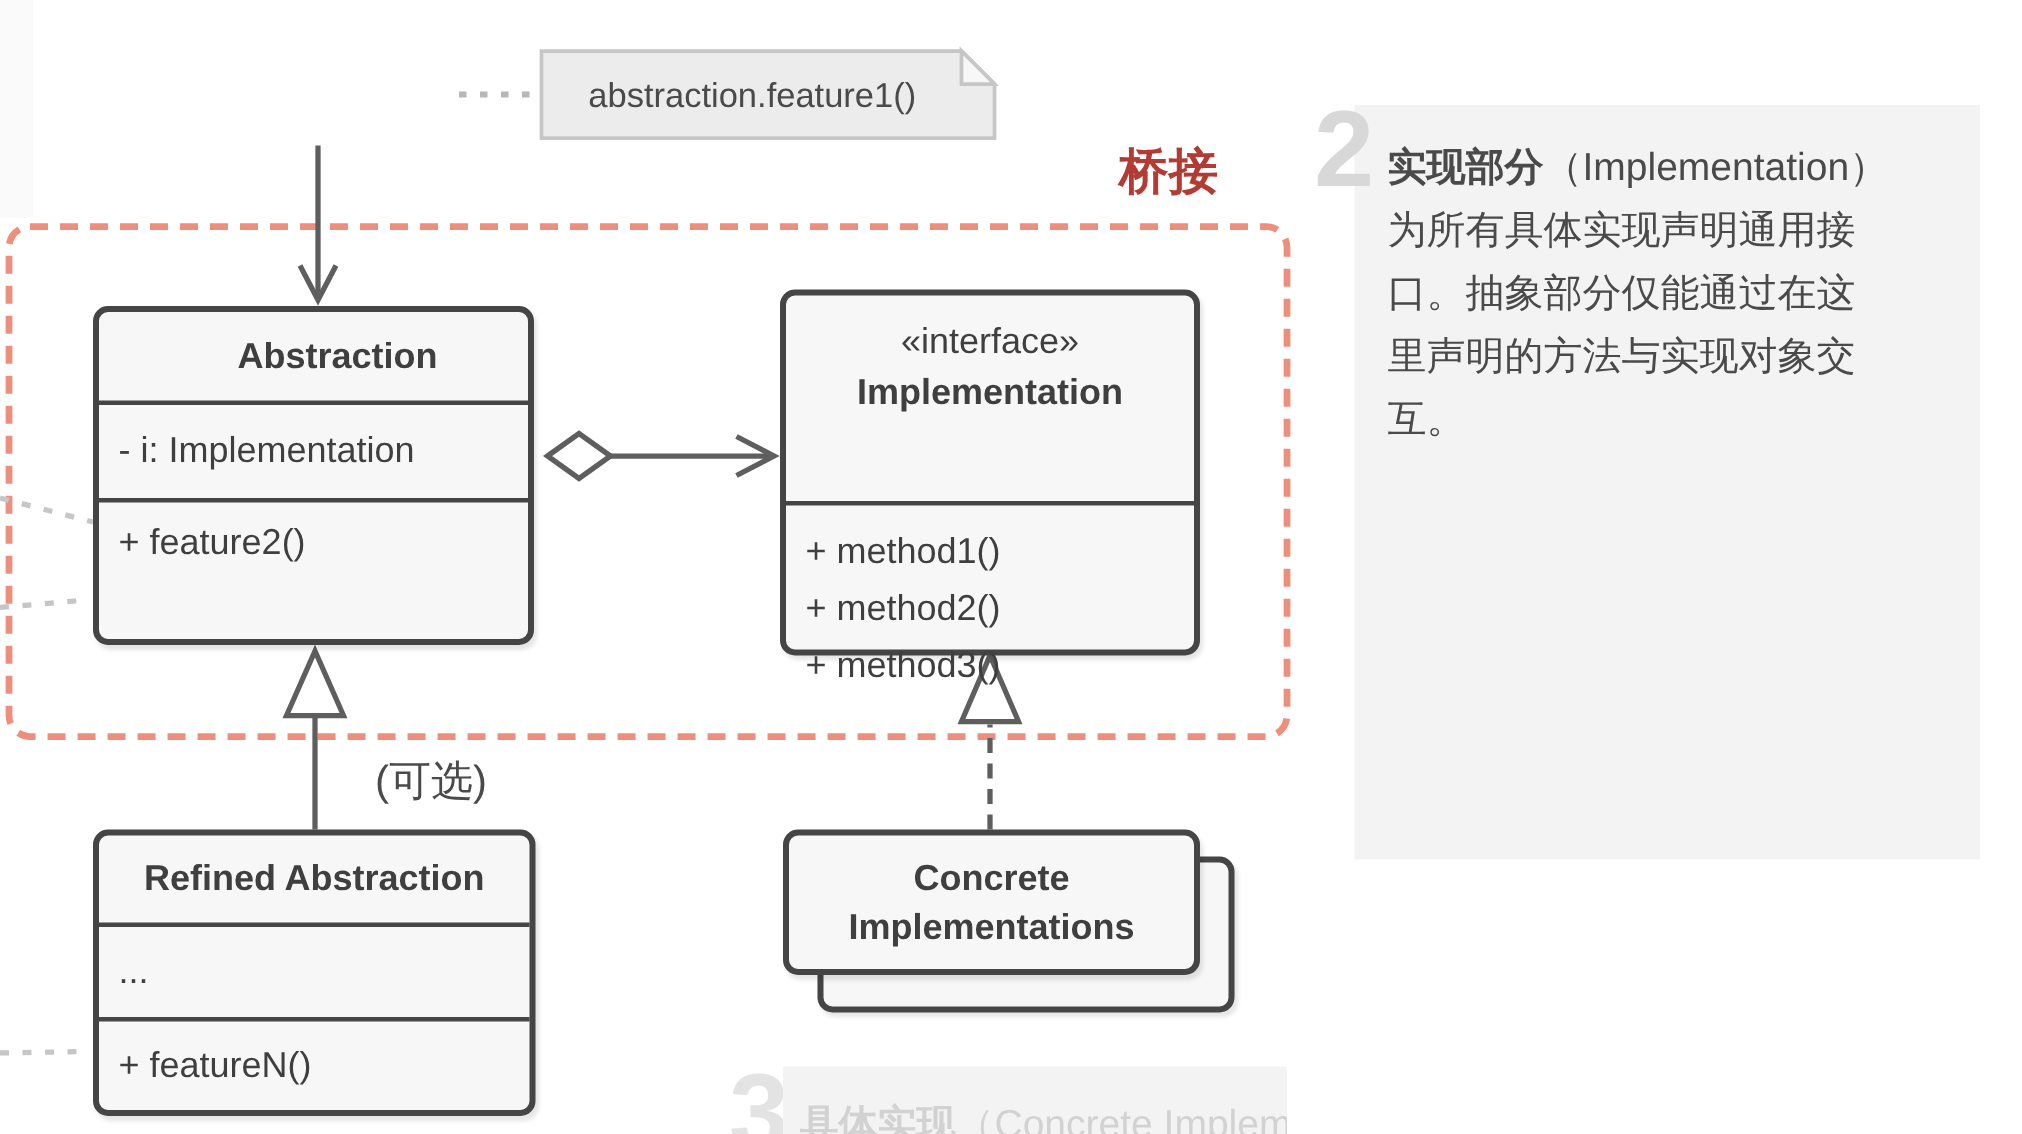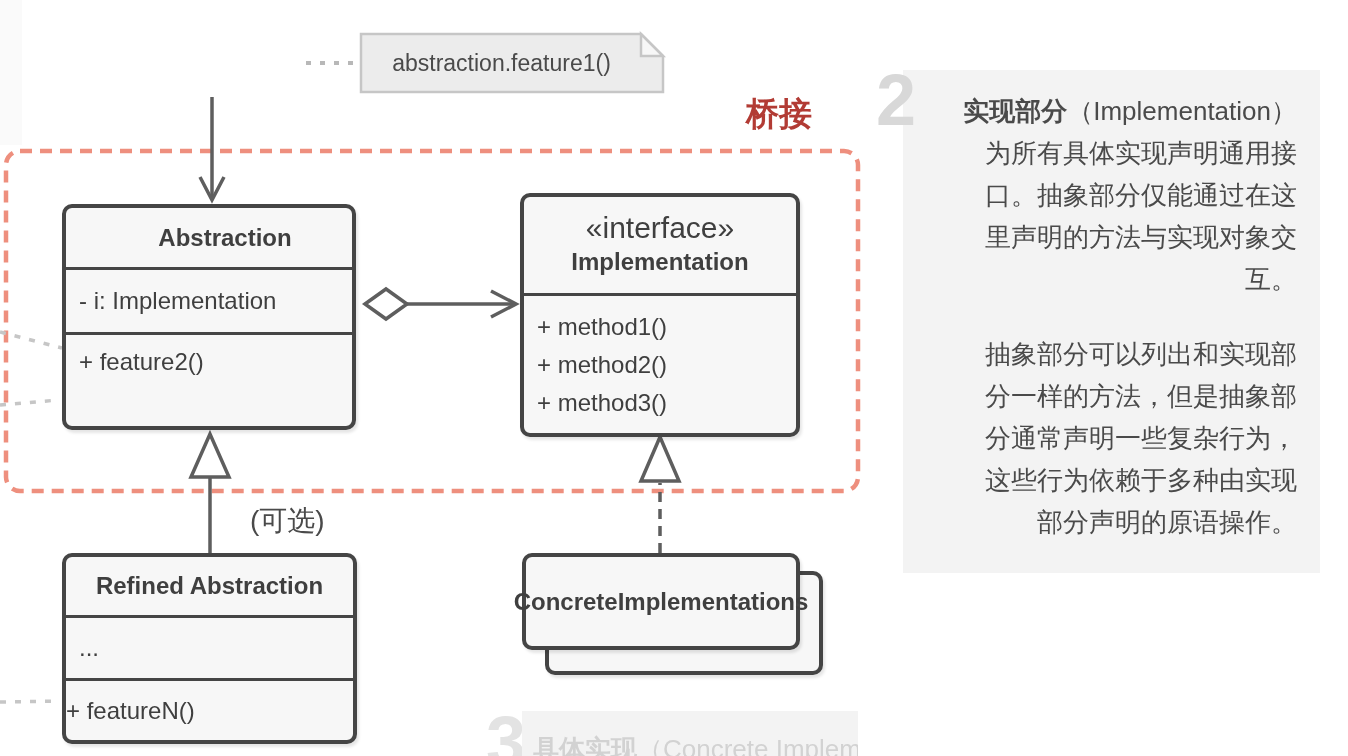--- a/index.html
+++ b/index.html
@@ -36,21 +36,21 @@
   .ubox-title{
     display:flex;align-items:center;justify-content:center;
     font-weight:bold;font-size:24px;line-height:28px;text-align:center;
     box-sizing:border-box;
   }
   .ubox-sec{
     box-sizing:border-box;border-top:3px solid var(--box-border);
     font-size:24px;
   }
   .row{white-space:nowrap;}
-  .stereotype{font-weight:normal;font-size:30px;display:block;}
+  .stereotype{font-weight:normal;font-size:24px;display:block;}
 
   
   .note-text{
     position:absolute;z-index:2;display:flex;align-items:center;justify-content:center;
     font-size:23px;color:var(--body-text);
   }
 
   .bridge-label{
     position:absolute;z-index:2;font-weight:bold;font-size:33px;
     color:var(--bridge-red);text-align:right;white-space:nowrap;
@@ -129,55 +129,50 @@
     <div class="ubox-sec" style="height:89px;padding:7px 0 0 13px;line-height:40px;">
       <div class="row">+ feature2()</div>
     </div>
   </div>
 
   <div class="ubox" style="left:520px;top:193px;width:280px;height:244px;">
     <div class="ubox-title" style="height:96px;flex-direction:column;line-height:34px;">
       <span class="stereotype">«interface»</span>
       <span>Implementation</span>
     </div>
-    <div class="ubox-sec" style="height:141px;padding:12px 0 0 13px;line-height:38px;">
+    <div class="ubox-sec" style="height:141px;padding:12px 0 0 13px;line-height:38px;margin-top:41px;">
       <div class="row">+ method1()</div>
       <div class="row">+ method2()</div>
       <div class="row">+ method3()</div>
     </div>
   </div>
 
   <div class="optional-label" style="left:250px;top:502px;">(可选)</div>
 
   <div class="ubox" style="left:62px;top:553px;width:295px;height:191px;">
     <div class="ubox-title" style="height:58px;">Refined Abstraction</div>
     <div class="ubox-sec" style="height:63px;display:flex;align-items:center;padding-left:13px;">...</div>
-    <div class="ubox-sec" style="height:62px;display:flex;align-items:center;">+ featureN()</div>
+    <div class="ubox-sec" style="height:62px;display:flex;align-items:center;padding-left:13px;">+ featureN()</div>
   </div>
 
   <div class="ubox" style="left:545px;top:571px;width:278px;height:104px;"></div>
   <div class="ubox" style="left:522px;top:553px;width:278px;height:97px;">
-    <div class="ubox-title" style="height:89px;flex-direction:row;line-height:33px;">
+    <div class="ubox-title" style="height:89px;flex-direction:column;line-height:33px;">
       <span>Concrete</span>
       <span>Implementations</span>
     </div>
   </div>
 
   <div class="numeral" style="left:876px;top:64px;">2</div>
-  <div class="ann-text" style="left:925px;top:90px;width:372px;text-align:right;">
+  <div class="ann-text" style="left:925px;top:90px;width:372px;">
     <div><span class="hbold">实现部分</span><span>（Implementation）</span></div>
     <div class="pre">为所有具体实现声明通用接
 口。抽象部分仅能通过在这
 里声明的方法与实现对象交
 互。</div>
-    <div class="pre p2">抽象部分可以列出和实现部
-分一样的方法，但是抽象部
-分通常声明一些复杂行为，
-这些行为依赖于多种由实现
-部分声明的原语操作。</div>
   </div>
 
   <div class="numeral numeral3" style="left:486px;top:706px;">3</div>
   <div class="panel panel3" style="left:522px;top:711px;width:336px;height:45px;">
     <div class="s3-heading"><span class="hbold">具体实现</span><span>（Concrete Implementations）</span></div>
   </div>
 
 </div>
 
 </body></html>

